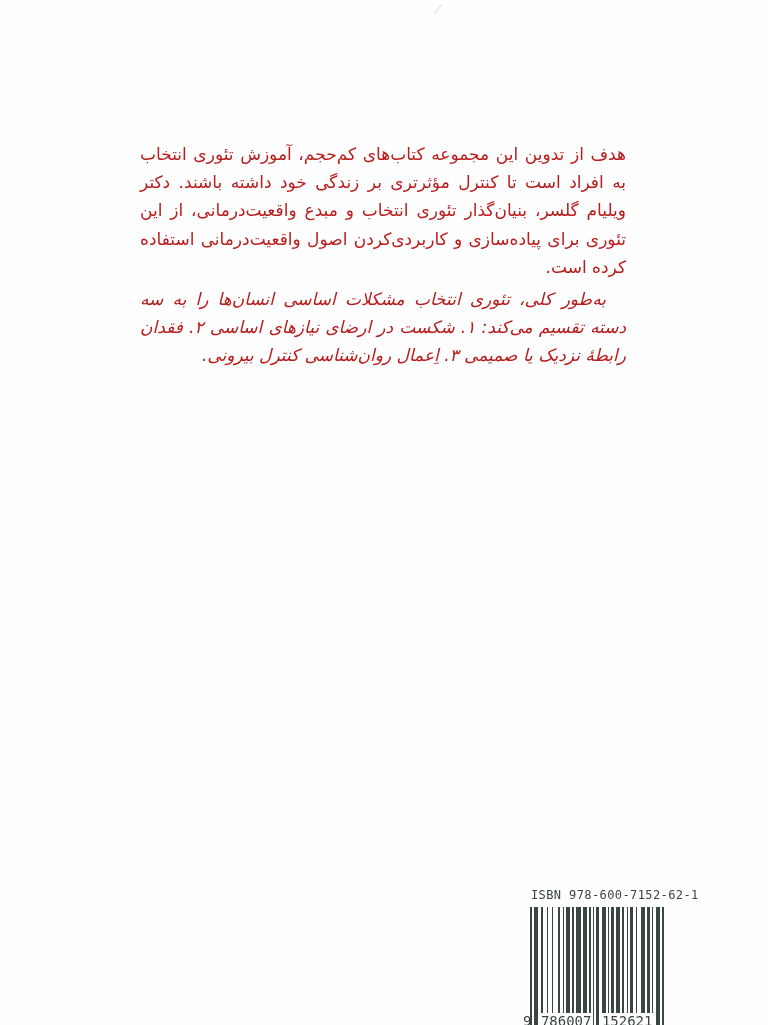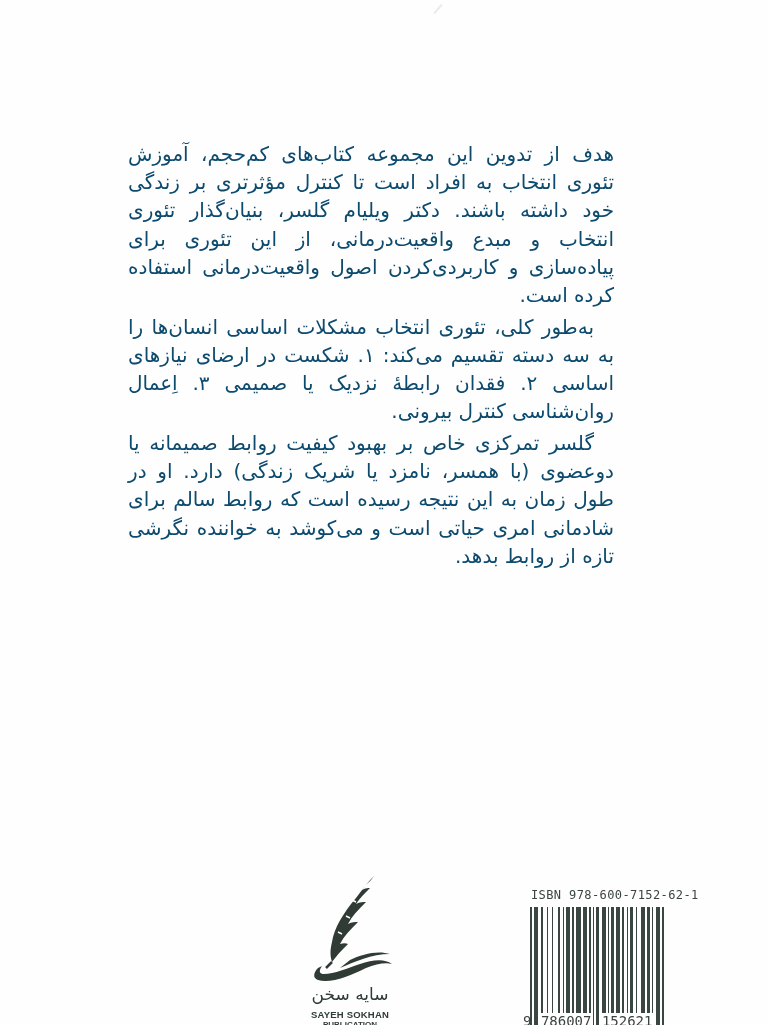--- a/index.html
+++ b/index.html
@@ -15,36 +15,37 @@
       font-family: "DejaVu Sans", sans-serif;
     }
     .page {
       position: absolute;
       left: 0; top: 0;
       width: 768px; height: 1025px;
       background: #fefefe;
     }
     .blurb {
       position: absolute;
-      left: 128px;
+      left: 140px;
       top: 140px;
       width: 486px;
       direction: rtl;
       text-align: justify;
       text-align-last: right;
-      color: #0c4a6e;
-      font-size: 20px;
+      color: #b91c1c;
+      font-size: 17px;
       line-height: 28.2px;
     }
     .blurb p {
       margin: 0 0 3.5px 0;
       text-indent: 0;
     }
     .blurb p.indent {
       text-indent: 20px;
+      font-style: italic;
     }
     .scratch {
       position: absolute;
       left: 432px; top: 8px;
       width: 12px; height: 2px;
       background: #ddd;
       transform: rotate(-50deg);
       opacity: 0.6;
     }
     .logo {
@@ -136,38 +137,22 @@
 </head>
 <body>
 
 <div class="page">
 
   <div class="scratch"></div>
 
   <div class="blurb">
     <p>هدف از تدوین این مجموعه کتاب‌های کم‌حجم، آموزش تئوری انتخاب به افراد است تا کنترل مؤثرتری بر زندگی خود داشته باشند. دکتر ویلیام گلسر، بنیان‌گذار تئوری انتخاب و مبدع واقعیت‌درمانی، از این تئوری برای پیاده‌سازی و کاربردی‌کردن اصول واقعیت‌درمانی استفاده کرده است.</p>
     <p class="indent">به‌طور کلی، تئوری انتخاب مشکلات اساسی انسان‌ها را به سه دسته تقسیم می‌کند: ۱. شکست در ارضای نیازهای اساسی ۲. فقدان رابطهٔ نزدیک یا صمیمی ۳. اِعمال روان‌شناسی کنترل بیرونی.</p>
-    <p class="indent">گلسر تمرکزی خاص بر بهبود کیفیت روابط صمیمانه یا دوعضوی (با همسر، نامزد یا شریک زندگی) دارد. او در طول زمان به این نتیجه رسیده است که روابط سالم برای شادمانی امری حیاتی است و می‌کوشد به خواننده نگرشی تازه از روابط بدهد.</p>
   </div>
 
-  <div class="logo">
-    <svg width="100" height="112" viewBox="0 0 100 112">
-
-      <path d="M74 4 C70 10, 66 12, 62 18 C66 16, 68 16, 70 16 C64 22, 60 26, 56 32 C60 30, 63 30, 66 30 C58 38, 52 44, 48 52 C52 50, 55 50, 58 50 C50 58, 44 64, 40 72 C43 71, 46 71, 48 72 C42 78, 38 82, 32 90 C30 84, 30 78, 32 70 C34 56, 44 40, 56 26 C62 18, 68 10, 74 4 Z" fill="#2f3b34"></path>
-      <path d="M62 16 L58 14 M56 30 L52 28 M50 46 L46 44 M42 62 L38 60" stroke="#ffffff" stroke-width="1.5"></path>
-
-      <path d="M32 90 C30 92, 28 94, 26 96" stroke="#2f3b34" stroke-width="2.5" fill="none"></path>
-
-      <path d="M18 96 C14 100, 12 106, 18 108 C30 112, 50 104, 66 96 C76 92, 86 90, 92 92 C84 86, 72 88, 60 92 C48 96, 34 102, 24 102 C20 102, 18 100, 22 94 Z" fill="#2f3b34"></path>
-      <path d="M40 96 C54 90, 72 82, 90 82 C78 78, 62 82, 50 88 Z" fill="#2f3b34"></path>
-    </svg>
-    <div class="logo-fa">سایه سخن</div>
-    <div class="logo-en">SAYEH SOKHAN</div>
-    <div class="logo-en2">PUBLICATION</div>
-  </div>
 
   <div class="isbn-block">
     <div class="isbn-text">ISBN 978-600-7152-62-1</div>
     <div class="barcode">
 
       <div class="bar b" style="width:2px"></div>
         <div class="bar s" style="width:2px"></div>
       <div class="bar b" style="width:4px"></div>
         <div class="bar s" style="width:3px"></div>
       <div class="bar b" style="width:2px"></div>

